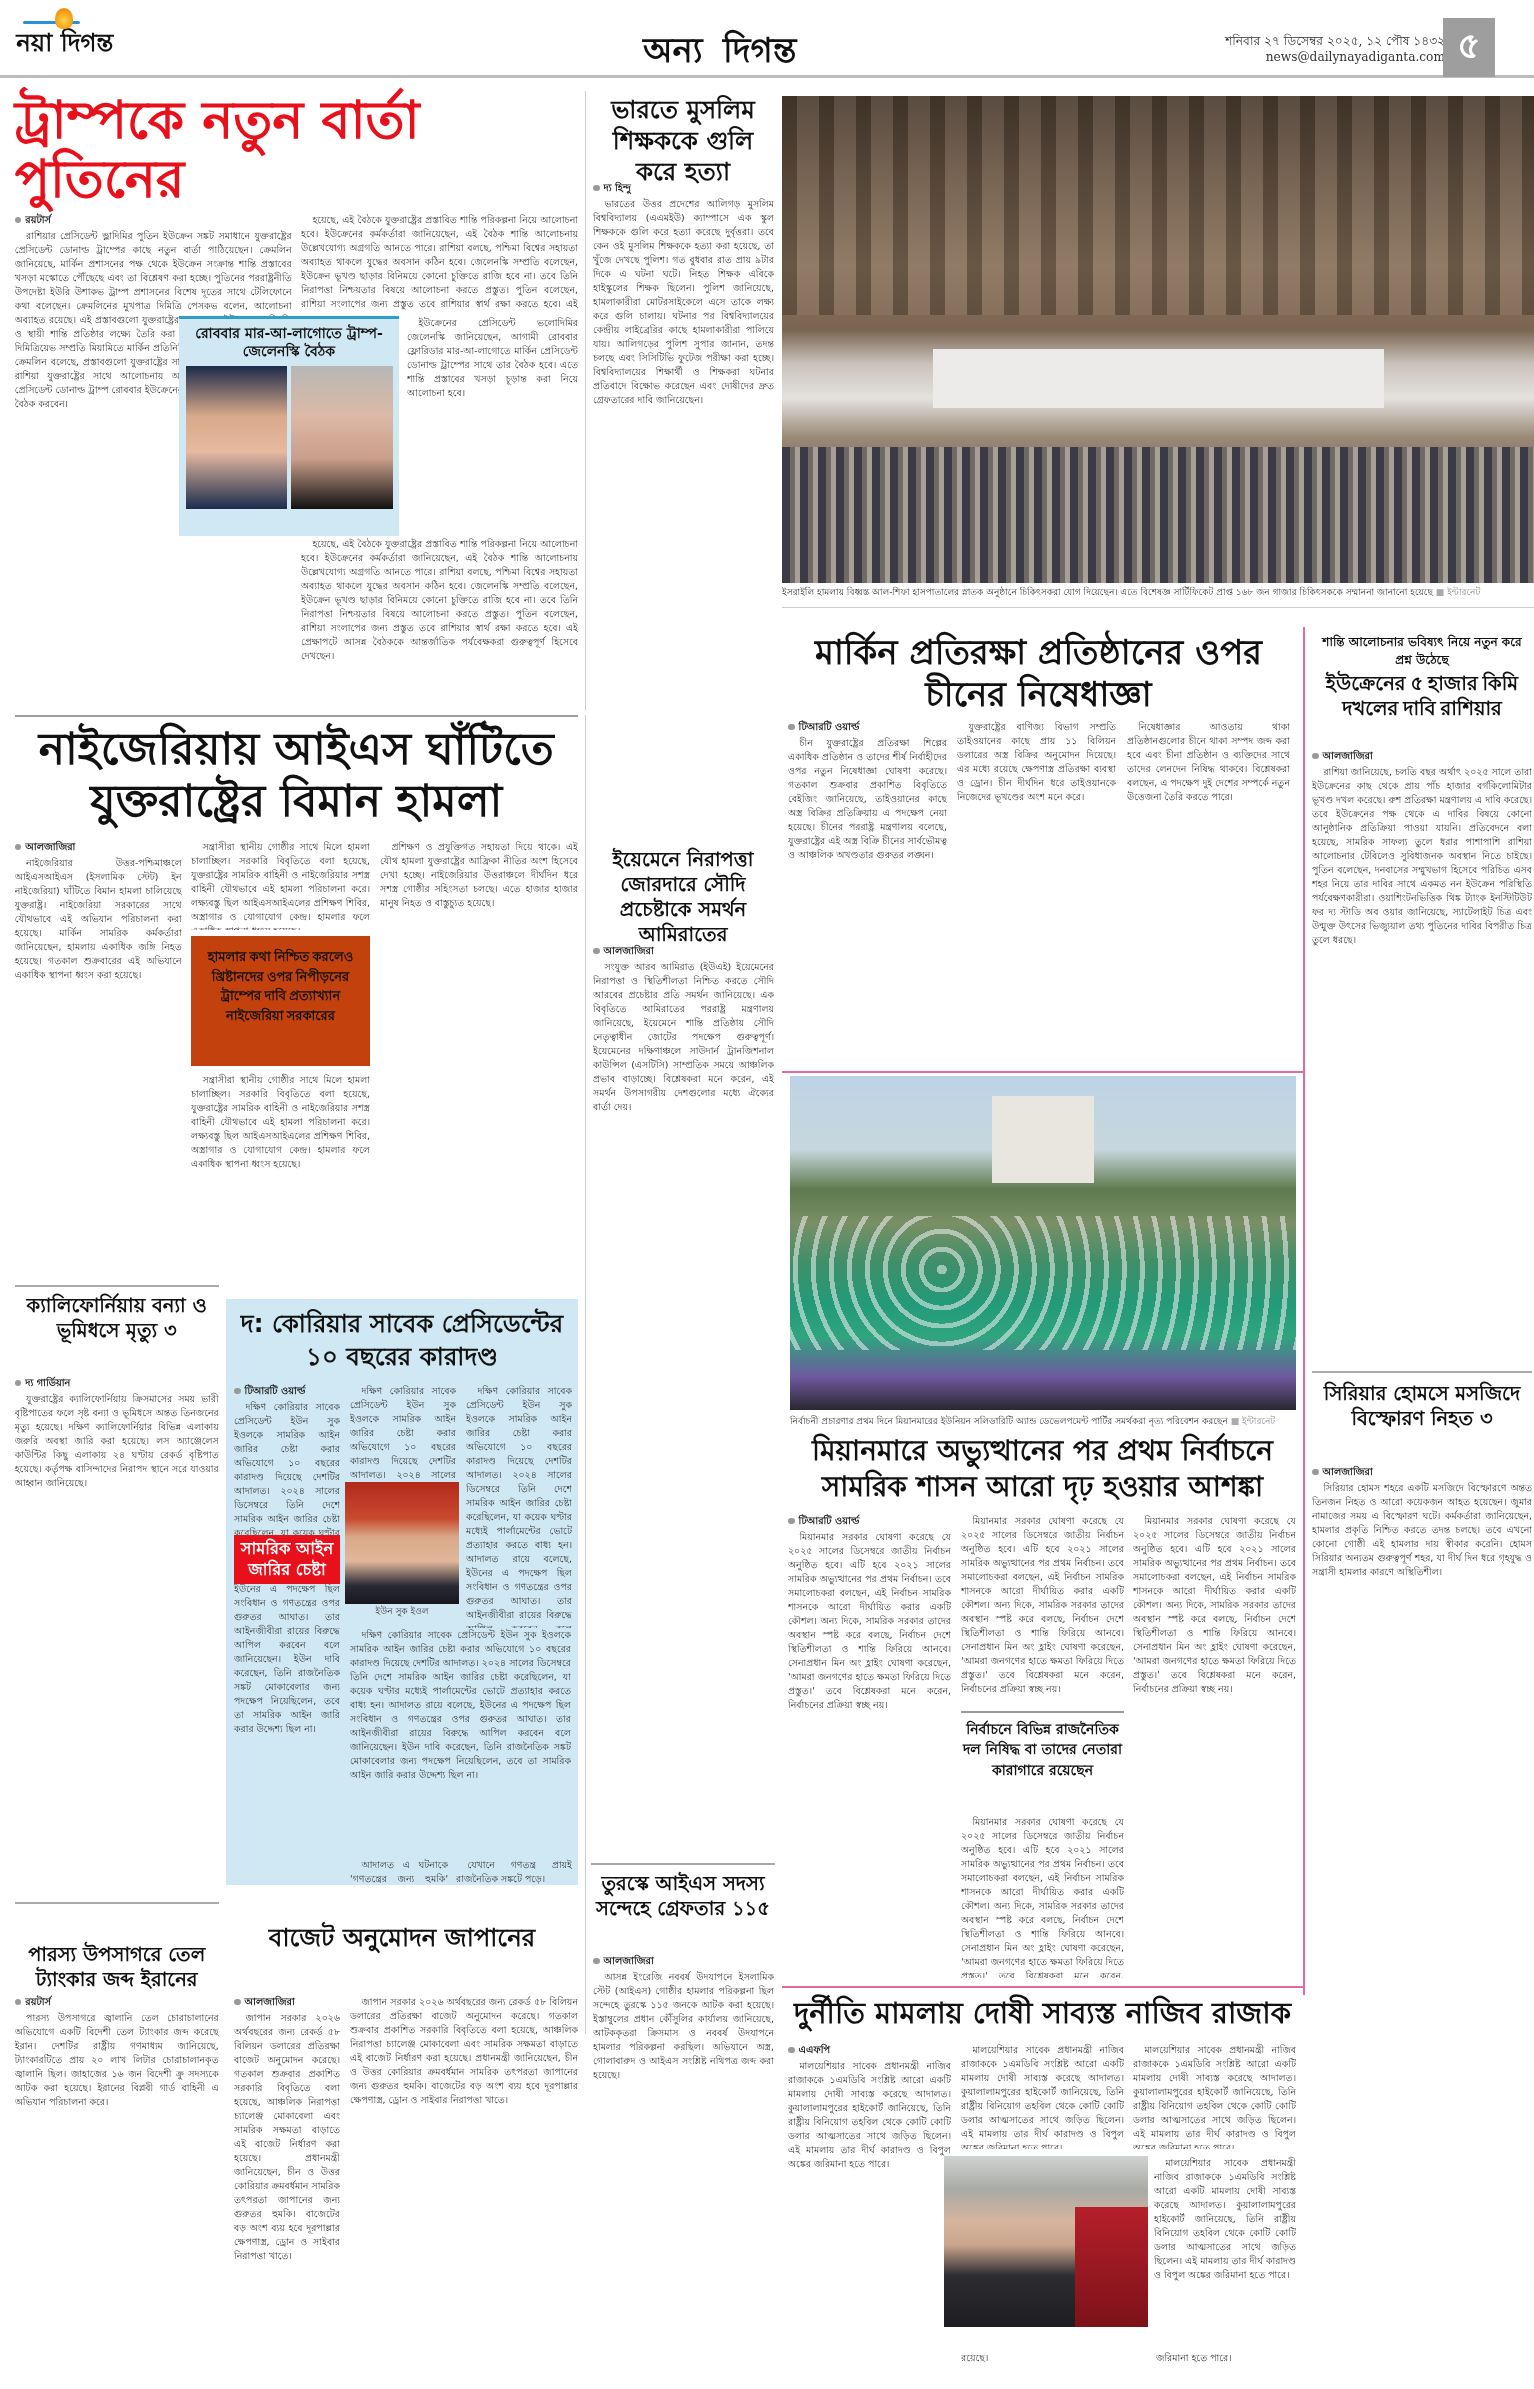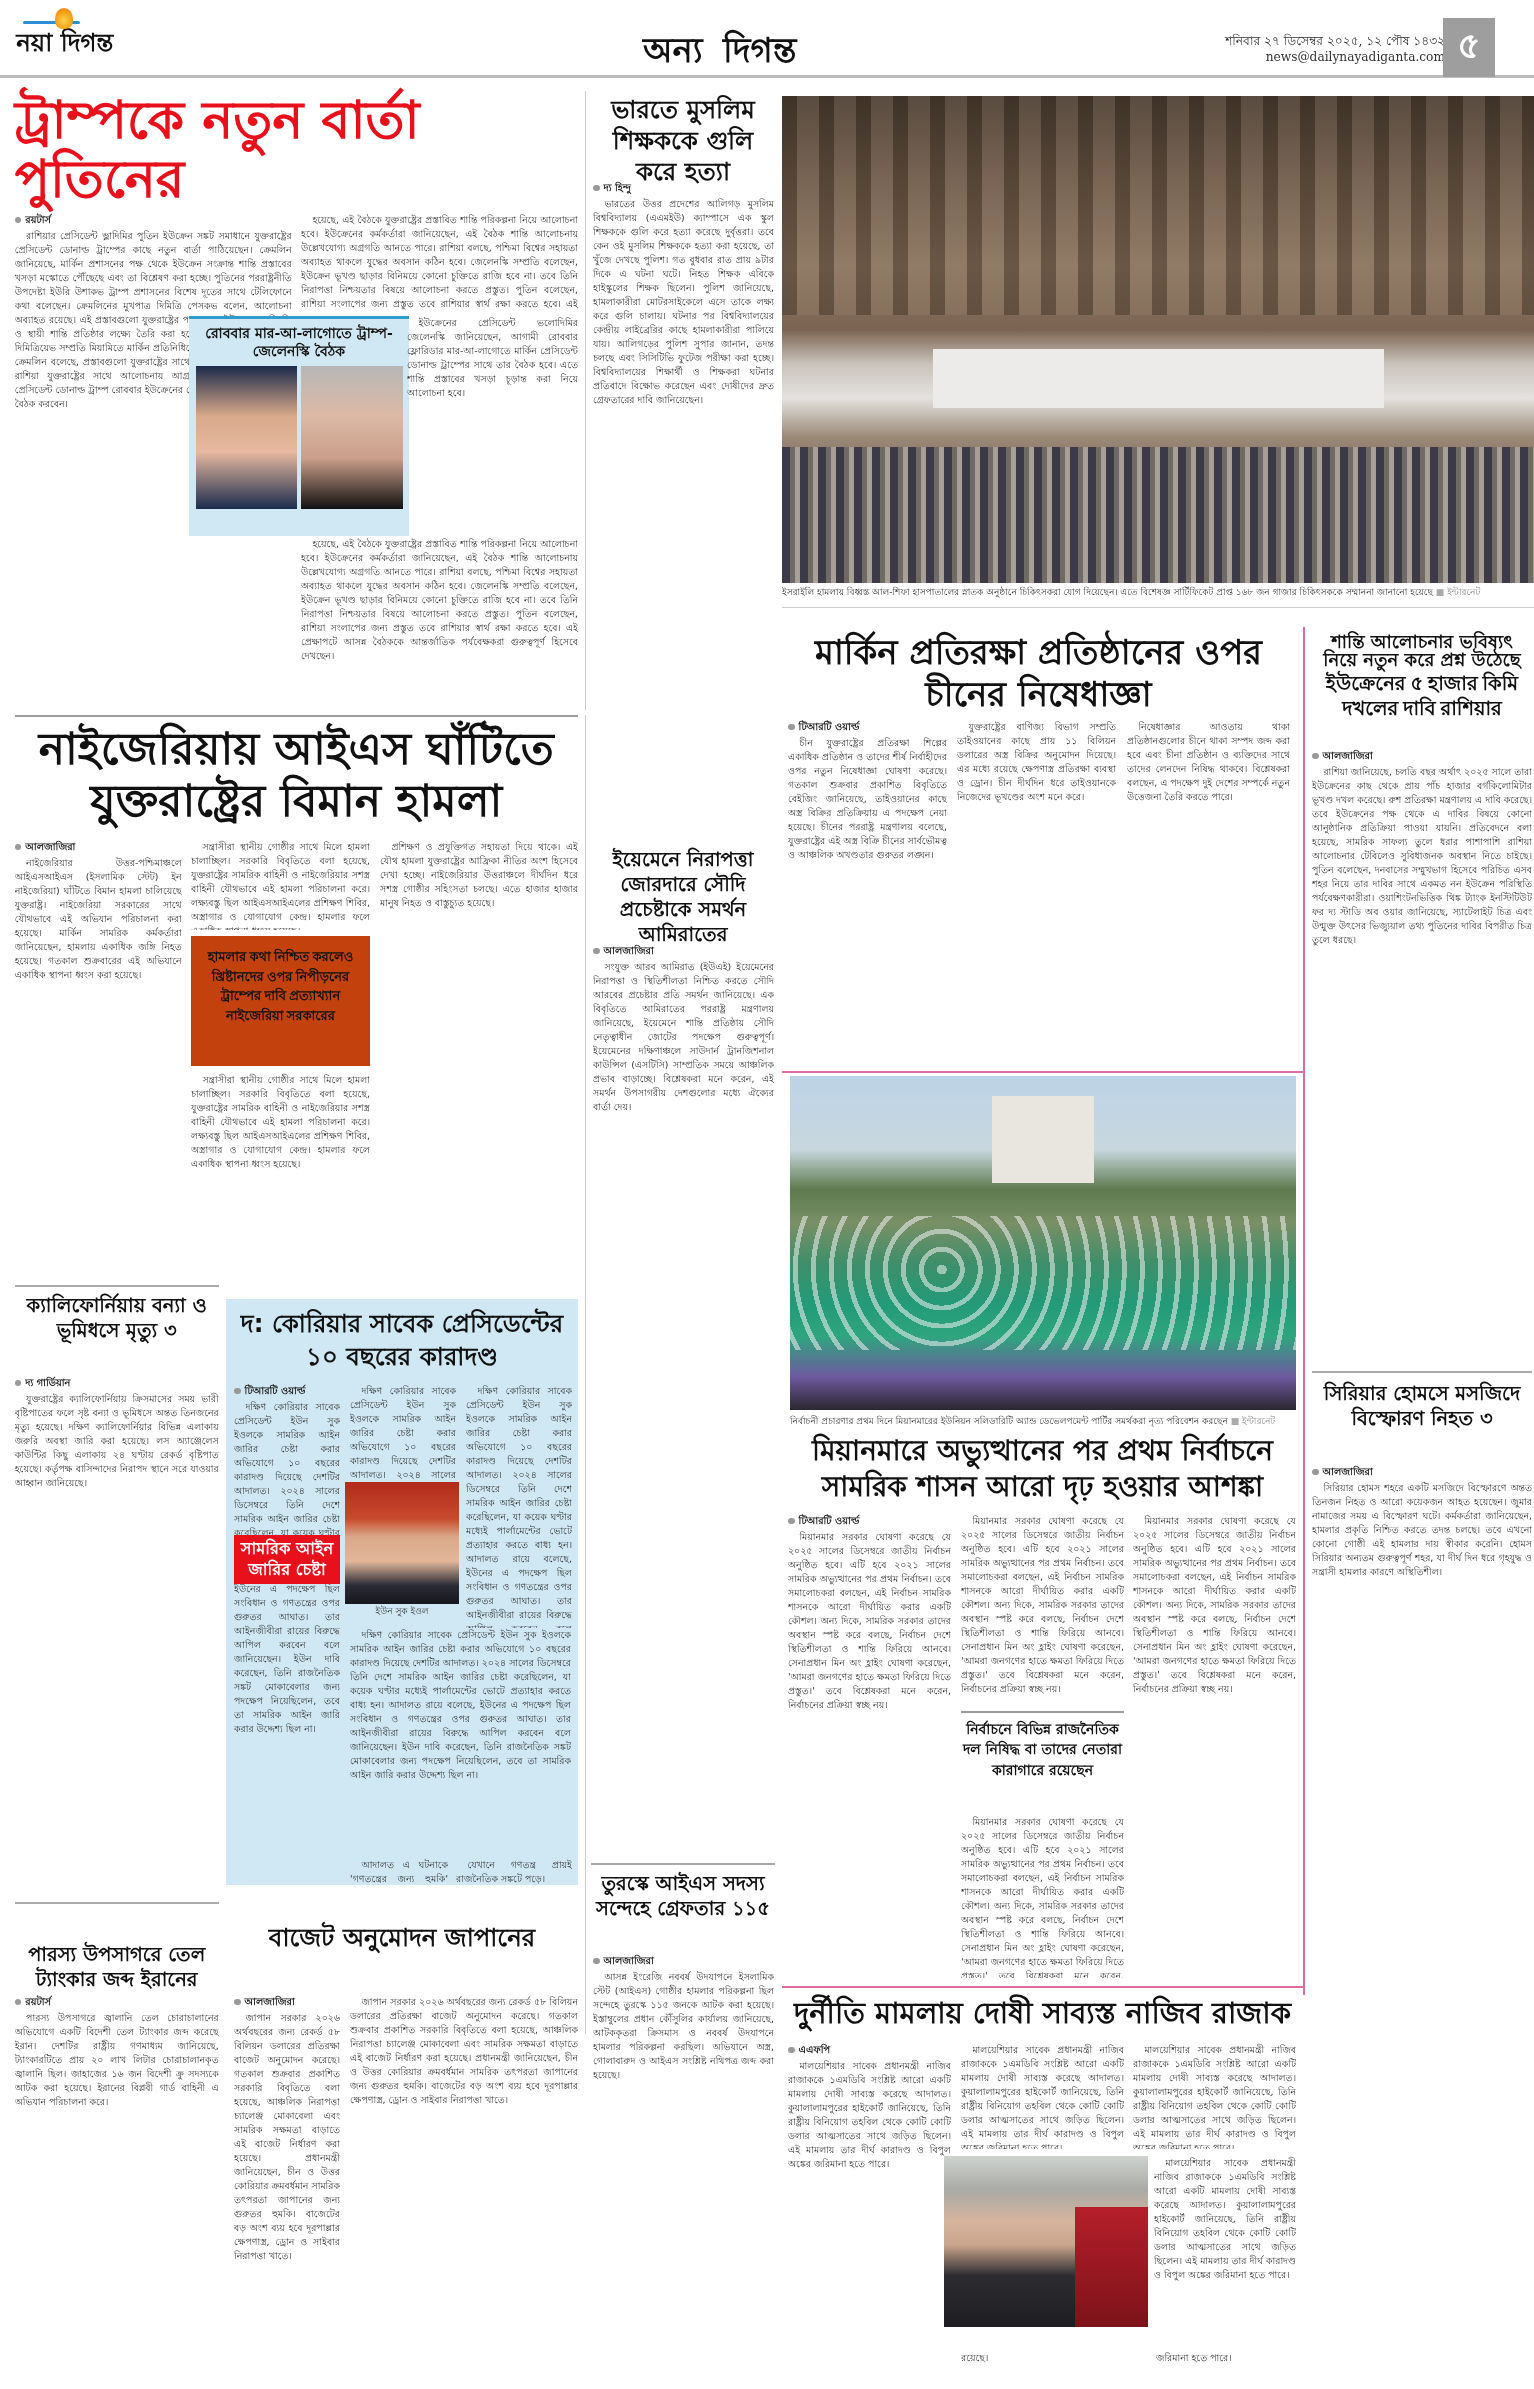--- a/index.html
+++ b/index.html
@@ -62,21 +62,21 @@
 <div class="abs col-text" style="left:14.7px; top:213px; width:277px; height:497px;">
   <div class="byline">
       <span class="dot"></span>
       <span>রয়টার্স</span>
     </div>
   <p>রাশিয়ার প্রেসিডেন্ট ভ্লাদিমির পুতিন ইউক্রেন সঙ্কট সমাধানে যুক্তরাষ্ট্রের প্রেসিডেন্ট ডোনাল্ড ট্রাম্পের কাছে নতুন বার্তা পাঠিয়েছেন। ক্রেমলিন জানিয়েছে, মার্কিন প্রশাসনের পক্ষ থেকে ইউক্রেন সংক্রান্ত শান্তি প্রস্তাবের খসড়া মস্কোতে পৌঁছেছে এবং তা বিশ্লেষণ করা হচ্ছে। পুতিনের পররাষ্ট্রনীতি উপদেষ্টা ইউরি উশাকভ ট্রাম্প প্রশাসনের বিশেষ দূতের সাথে টেলিফোনে কথা বলেছেন। ক্রেমলিনের মুখপাত্র দিমিত্রি পেসকভ বলেন, আলোচনা অব্যাহত রয়েছে। এই প্রস্তাবগুলো যুক্তরাষ্ট্রের পক্ষ থেকে ইউক্রেন যুদ্ধবিরতি ও স্থায়ী শান্তি প্রতিষ্ঠার লক্ষ্যে তৈরি করা হয়েছে। পুতিনের দূত কিরিল দিমিত্রিয়েভ সম্প্রতি মিয়ামিতে মার্কিন প্রতিনিধিদের সাথে বৈঠকে অংশ নেন। ক্রেমলিন বলেছে, প্রস্তাবগুলো যুক্তরাষ্ট্রের সাথে পর্যালোচনা করা হবে এবং রাশিয়া যুক্তরাষ্ট্রের সাথে আলোচনায় আগ্রহী। অন্যদিকে, যুক্তরাষ্ট্রের প্রেসিডেন্ট ডোনাল্ড ট্রাম্প রোববার ইউক্রেনের প্রেসিডেন্ট জেলেনস্কির সাথে বৈঠক করবেন।</p>
 </div>
 <div class="abs col-text" style="left:301px; top:213px; width:277px; height:98px;">
   <p>হয়েছে, এই বৈঠকে যুক্তরাষ্ট্রের প্রস্তাবিত শান্তি পরিকল্পনা নিয়ে আলোচনা হবে। ইউক্রেনের কর্মকর্তারা জানিয়েছেন, এই বৈঠক শান্তি আলোচনায় উল্লেখযোগ্য অগ্রগতি আনতে পারে। রাশিয়া বলছে, পশ্চিমা বিশ্বের সহায়তা অব্যাহত থাকলে যুদ্ধের অবসান কঠিন হবে। জেলেনস্কি সম্প্রতি বলেছেন, ইউক্রেন ভূখণ্ড ছাড়ার বিনিময়ে কোনো চুক্তিতে রাজি হবে না। তবে তিনি নিরাপত্তা নিশ্চয়তার বিষয়ে আলোচনা করতে প্রস্তুত। পুতিন বলেছেন, রাশিয়া সংলাপের জন্য প্রস্তুত তবে রাশিয়ার স্বার্থ রক্ষা করতে হবে। এই প্রেক্ষাপটে আসন্ন বৈঠককে আন্তর্জাতিক পর্যবেক্ষকরা গুরুত্বপূর্ণ হিসেবে দেখছেন।</p>
 </div>
-<div class="abs boxblue" style="left:189px; top:316px; width:220px; height:220px; padding:4.9px 6.5px;">
+<div class="abs boxblue" style="left:179px; top:316px; width:220px; height:220px; padding:4.9px 6.5px;">
   <div class="pullquote" style="font-size:14px; line-height:18px;">রোববার মার-আ-লাগোতে ট্রাম্প-জেলেনস্কি বৈঠক</div>
   <div class="photo" style="margin-top:6.5px; height:143px; display:flex; gap:3.3px;">
     <div style="flex:1; background:linear-gradient(180deg,#1b2a4a 0%,#d8a98a 35%,#e7b9a0 60%,#1c2c4d 100%);"></div>
     <div style="flex:1; background:linear-gradient(180deg,#b7b7b7 0%,#dcb9a5 35%,#c99e8a 65%,#111 100%);"></div>
   </div>
 </div>
 <div class="abs col-text" style="left:407px; top:316px; width:171px; height:228px;">
   <p>ইউক্রেনের প্রেসিডেন্ট ভলোদিমির জেলেনস্কি জানিয়েছেন, আগামী রোববার ফ্লোরিডার মার-আ-লাগোতে মার্কিন প্রেসিডেন্ট ডোনাল্ড ট্রাম্পের সাথে তার বৈঠক হবে। এতে শান্তি প্রস্তাবের খসড়া চূড়ান্ত করা নিয়ে আলোচনা হবে।</p>
 </div>
 <div class="abs col-text" style="left:301px; top:537px; width:277px; height:171px;">
@@ -117,21 +117,21 @@
 </div>
 <div class="abs col-text" style="left:957px; top:720px; width:159px; height:350px;">
   <p>যুক্তরাষ্ট্রের বাণিজ্য বিভাগ সম্প্রতি তাইওয়ানের কাছে প্রায় ১১ বিলিয়ন ডলারের অস্ত্র বিক্রির অনুমোদন দিয়েছে। এর মধ্যে রয়েছে ক্ষেপণাস্ত্র প্রতিরক্ষা ব্যবস্থা ও ড্রোন। চীন দীর্ঘদিন ধরে তাইওয়ানকে নিজেদের ভূখণ্ডের অংশ মনে করে।</p>
 </div>
 <div class="abs col-text" style="left:1127px; top:720px; width:163px; height:350px;">
   <p>নিষেধাজ্ঞার আওতায় থাকা প্রতিষ্ঠানগুলোর চীনে থাকা সম্পদ জব্দ করা হবে এবং চীনা প্রতিষ্ঠান ও ব্যক্তিদের সাথে তাদের লেনদেন নিষিদ্ধ থাকবে। বিশ্লেষকরা বলছেন, এ পদক্ষেপ দুই দেশের সম্পর্কে নতুন উত্তেজনা তৈরি করতে পারে।</p>
 </div>
 
 <div class="abs rule-v-pink" style="left:1303px; top:627px; height:1368px;"></div>
 
-<div class="abs hl" style="left:1312px; top:633px; width:220px; font-size:18px; line-height:18px;">শান্তি আলোচনার ভবিষ্যৎ নিয়ে নতুন করে প্রশ্ন উঠেছে</div>
+<div class="abs hl" style="left:1312px; top:633px; width:220px; font-size:12px; line-height:18px;">শান্তি আলোচনার ভবিষ্যৎ নিয়ে নতুন করে প্রশ্ন উঠেছে</div>
 <div class="abs hl hl-s" style="left:1312px; top:671px; width:220px;font-family:Liberation Serif, serif;">ইউক্রেনের ৫ হাজার কিমি দখলের দাবি রাশিয়ার</div>
 <div class="abs col-text" style="left:1312px; top:749px; width:220px; height:619px;">
   <div class="byline">
       <span class="dot"></span>
       <span>আলজাজিরা</span>
     </div>
   <p>রাশিয়া জানিয়েছে, চলতি বছর অর্থাৎ ২০২৫ সালে তারা ইউক্রেনের কাছ থেকে প্রায় পাঁচ হাজার বর্গকিলোমিটার ভূখণ্ড দখল করেছে। রুশ প্রতিরক্ষা মন্ত্রণালয় এ দাবি করেছে। তবে ইউক্রেনের পক্ষ থেকে এ দাবির বিষয়ে কোনো আনুষ্ঠানিক প্রতিক্রিয়া পাওয়া যায়নি। প্রতিবেদনে বলা হয়েছে, সামরিক সাফল্য তুলে ধরার পাশাপাশি রাশিয়া আলোচনার টেবিলেও সুবিধাজনক অবস্থান নিতে চাইছে। পুতিন বলেছেন, দনবাসের সম্মুখভাগ হিসেবে পরিচিত এসব শহর নিয়ে তার দাবির সাথে একমত নন ইউক্রেন পরিস্থিতি পর্যবেক্ষণকারীরা। ওয়াশিংটনভিত্তিক থিঙ্ক ট্যাংক ইনস্টিটিউট ফর দ্য স্টাডি অব ওয়ার জানিয়েছে, স্যাটেলাইট চিত্র এবং উন্মুক্ত উৎসের ভিজ্যুয়াল তথ্য পুতিনের দাবির বিপরীত চিত্র তুলে ধরছে।</p>
 </div>
 
 <div class="abs rule-h" style="left:1312px; top:1371px; width:220px; background:#aaa;"></div>

